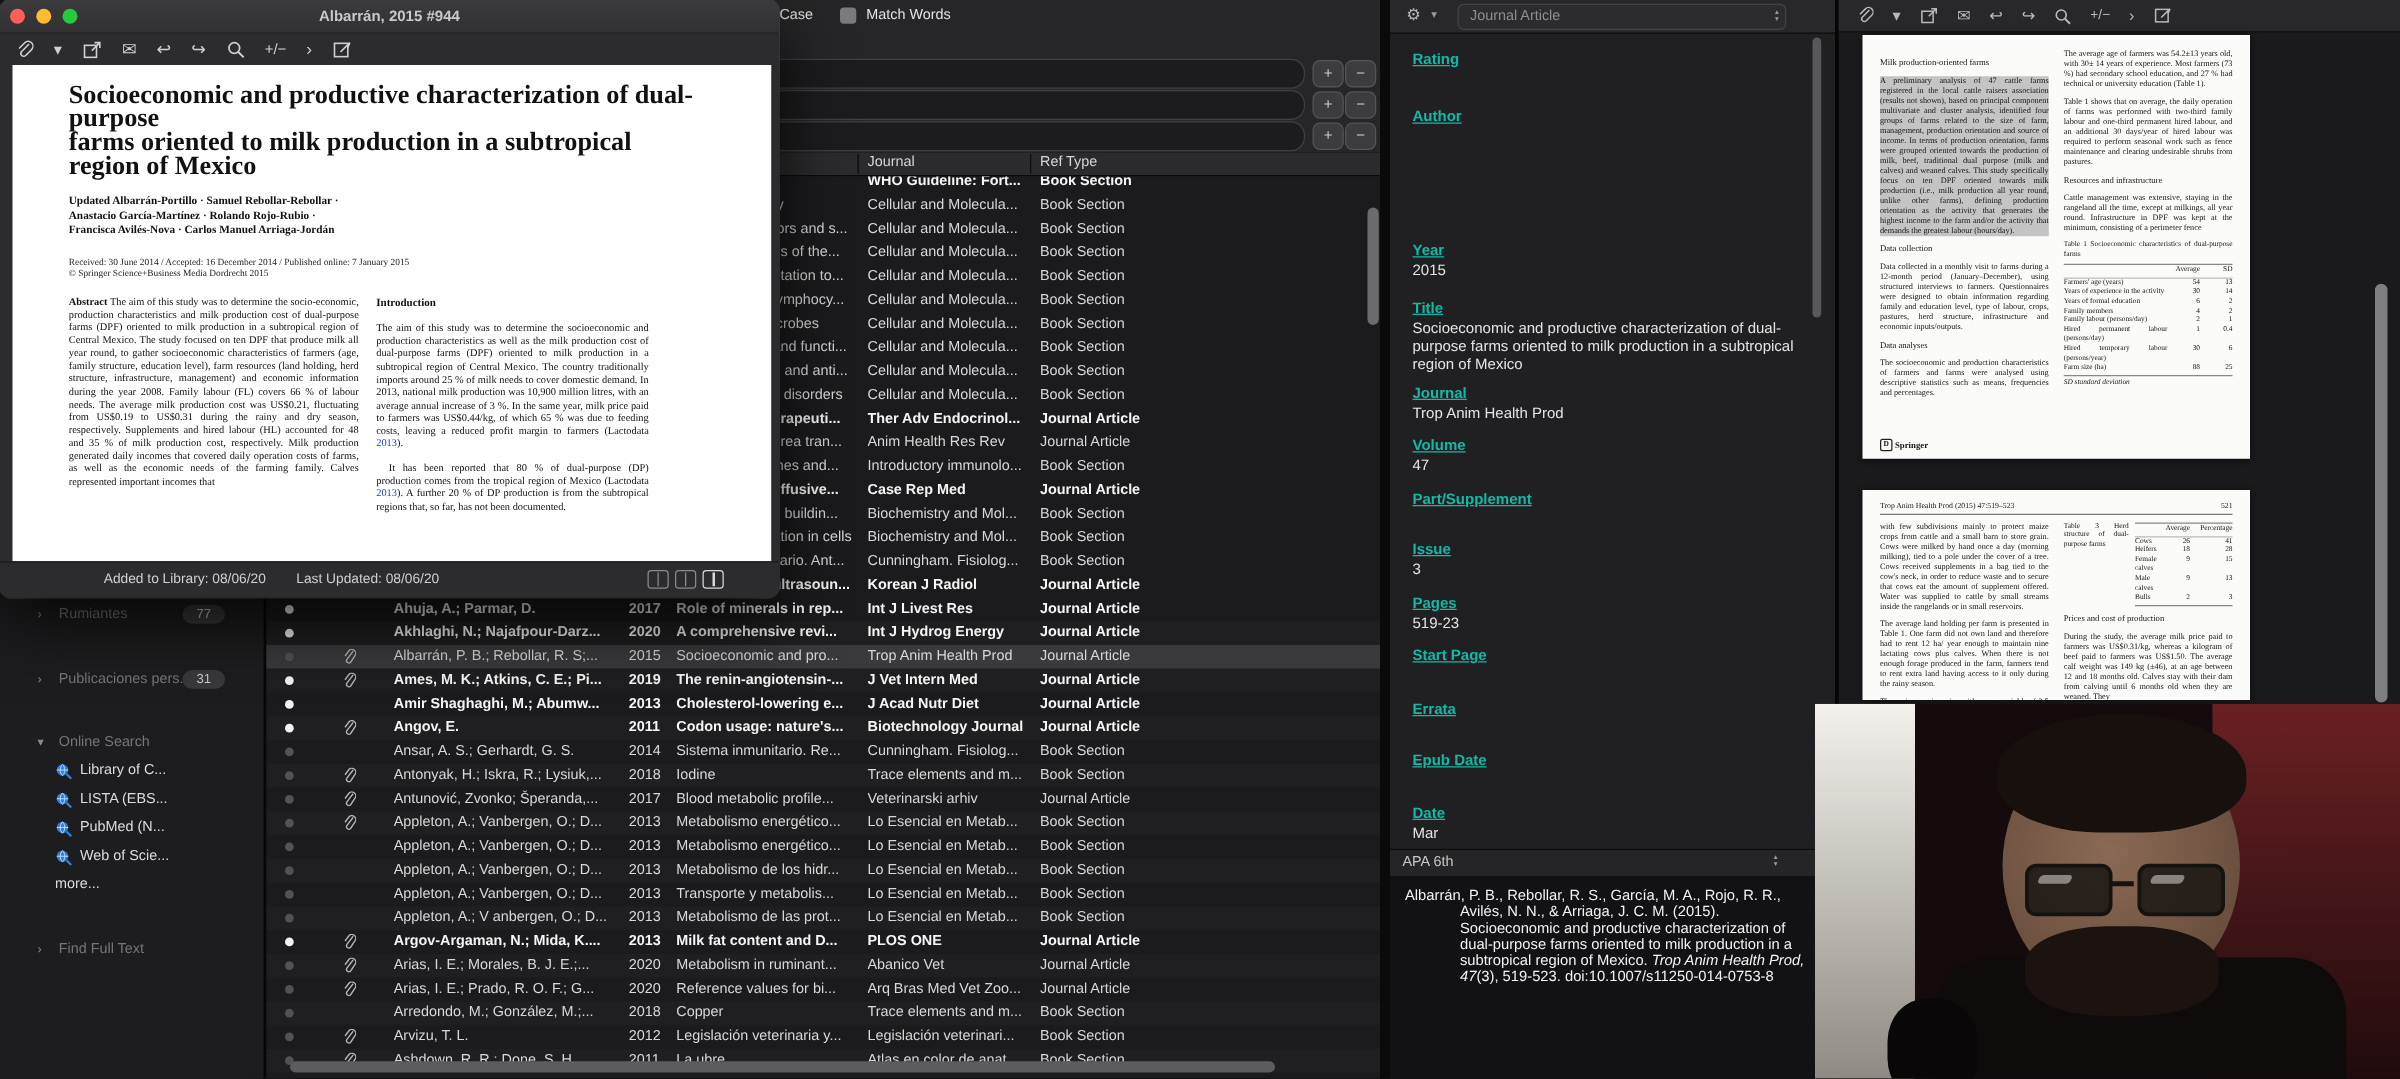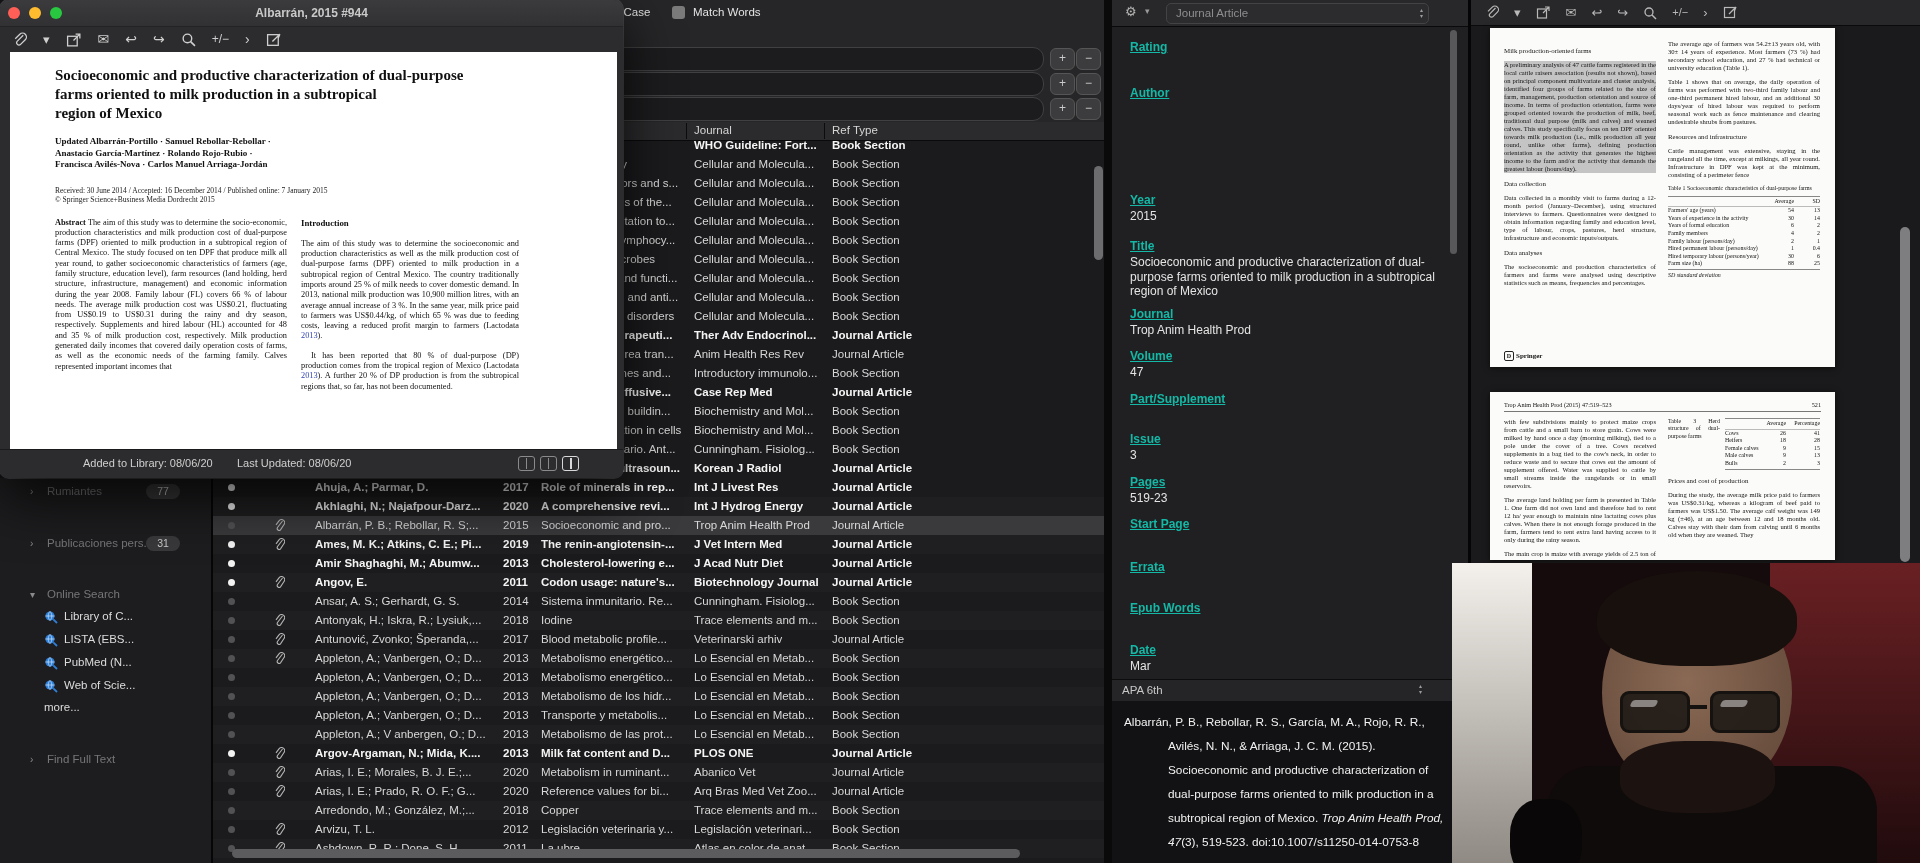--- a/index.html
+++ b/index.html
@@ -56,28 +56,28 @@
               border-radius:5px;font-size:11.5px;color:#8e8e90;line-height:19px;padding-left:9px;}
   .stepper{position:absolute;right:5px;top:3px;display:flex;flex-direction:column;font-size:6px;line-height:6px;color:#9a9a9c;}
   .dfield{position:absolute;left:18px;right:28px;}
   .dlabel{font-size:12px;font-weight:700;text-decoration:underline;color:#14b8a6;}
   .dvals{margin-top:2px;}
   .fv{font-size:12px;line-height:14.5px;color:#e4e4e4;}
   .det-scroll{position:absolute;left:338px;top:30px;width:7px;height:224px;background:#58585a;border-radius:4px;}
   .style-bar{position:absolute;left:0;top:679px;width:100%;height:21px;background:#252527;border-top:1px solid #0c0c0c;border-bottom:1px solid #0c0c0c;}
   .style-combo{position:absolute;left:0;top:0;width:162px;height:21px;font-size:11.5px;color:#c7c7c7;line-height:21px;padding-left:10px;}
   .citation{position:absolute;left:0;top:701px;width:100%;height:162px;background:#121214;padding:9px 16px 0 12px;box-sizing:border-box;}
-  .cit{padding-left:44px;text-indent:-44px;font-size:11.8px;line-height:24px;color:#f2f2f2;}
+  .cit{padding-left:44px;text-indent:-44px;font-size:11.8px;line-height:13px;color:#f2f2f2;}
   
   .gap2{position:absolute;left:1468px;top:0;width:3px;height:863px;background:#050505;z-index:8;}
   .reader{position:absolute;left:1471px;top:0;width:449px;height:863px;background:#1a1a1c;z-index:8;}
   .rd-toolbar{position:absolute;left:0;top:0;width:100%;height:26px;background:#28282a;border-bottom:1px solid #0a0a0a;
               display:flex;align-items:center;gap:15px;padding-left:14px;box-sizing:border-box;color:#b9b9b9;}
   .tbi{font-size:13px;line-height:13px;color:#b9b9b9;}
-  .page{position:absolute;left:19px;width:345px;background:#fbfbfa;color:#141414;font-family:"Liberation Serif",serif;
+  .page{position:absolute;left:19px;width:310px;background:#fbfbfa;color:#141414;font-family:"Liberation Serif",serif;
         box-shadow:0 1px 6px rgba(0,0,0,.6);box-sizing:border-box;overflow:hidden;}
   .page1{top:28px;height:339px;padding:12px 14px;}
   .page2{top:392px;height:168px;padding:9px 14px;}
   .pcols{display:flex;gap:12px;}
   .pcol{width:152px;font-size:6.6px;line-height:8px;text-align:justify;}
   .ph{font-size:6.9px;margin:7px 0 6px 0;}
   .pp{margin:0 0 6px 0;}
   .hl{background:#c4c4c4;}
   .p2head{display:flex;justify-content:space-between;font-size:6.2px;border-bottom:1px solid #777;padding-bottom:3px;margin-bottom:6px;}
   .ptable{font-size:5.9px;line-height:7.6px;}
@@ -95,21 +95,21 @@
   
   .preview{position:absolute;left:0;top:0;width:623px;height:478px;z-index:50;border-radius:9px;background:#2c2c2e;
            box-shadow:0 20px 55px rgba(0,0,0,.78),0 0 0 1px #47474a;overflow:hidden;}
   .pv-titlebar{position:absolute;left:0;top:0;width:100%;height:26px;background:linear-gradient(#3b3b3d,#313133);}
   .tl{position:absolute;top:7px;width:12px;height:12px;border-radius:50%;}
   .pv-title{position:absolute;left:0;top:0;width:100%;text-align:center;font-size:12px;font-weight:700;color:#c9c9c9;line-height:26px;}
   .pv-toolbar{position:absolute;left:0;top:26px;width:100%;height:26px;background:#2c2c2e;border-top:1px solid #232325;
               display:flex;align-items:center;gap:16px;padding-left:12px;box-sizing:border-box;color:#cfcfcf;}
   .pv-page{position:absolute;left:10px;top:52px;width:607px;height:398px;background:#ffffff;color:#111;
            font-family:"Liberation Serif",serif;overflow:hidden;padding:14px 0 0 45px;box-sizing:border-box;}
-  .pv-ptitle{font-size:15px;font-weight:700;line-height:19px;white-space:pre-line;}
+  .pv-ptitle{font-size:21px;font-weight:700;line-height:19px;white-space:pre-line;}
   .pv-auth{margin-top:13px;font-size:9px;font-weight:700;line-height:11.5px;white-space:pre-line;}
   .pv-recv{margin-top:15px;font-size:7.5px;line-height:9.5px;color:#222;}
   .pv-cols{margin-top:13px;display:flex;gap:14px;}
   .pv-lcol{width:232px;font-size:8.3px;line-height:10.3px;text-align:justify;}
   .pv-rcol{width:218px;font-size:8.3px;line-height:10.3px;text-align:justify;}
   .pv-ih{font-weight:700;font-size:8.8px;margin-bottom:11px;}
   .cit-link{color:#2b3fae;}
   .pv-footer{position:absolute;left:0;bottom:0;width:100%;height:28px;background:#2c2c2e;border-top:1px solid #1a1a1c;}
   .pv-added{position:absolute;left:83px;top:7px;font-size:11px;color:#cfcfcf;}
   .pv-upd{position:absolute;left:237px;top:7px;font-size:11px;color:#cfcfcf;}
@@ -613,21 +613,21 @@
     </div>
         <div class="dfield" style="top: 517px;">
       <div class="dlabel">Start Page</div>
       <div class="dvals"></div>
     </div>
         <div class="dfield" style="top: 560px;">
       <div class="dlabel">Errata</div>
       <div class="dvals"></div>
     </div>
         <div class="dfield" style="top: 601px;">
-      <div class="dlabel">Epub Words</div>
+      <div class="dlabel">Epub Date</div>
       <div class="dvals"></div>
     </div>
         <div class="dfield" style="top: 643px;">
       <div class="dlabel">Date</div>
       <div class="dvals">
             <div class="fv">Mar</div>
           </div>
     </div>
       </div>
     <div class="det-scroll"></div>

